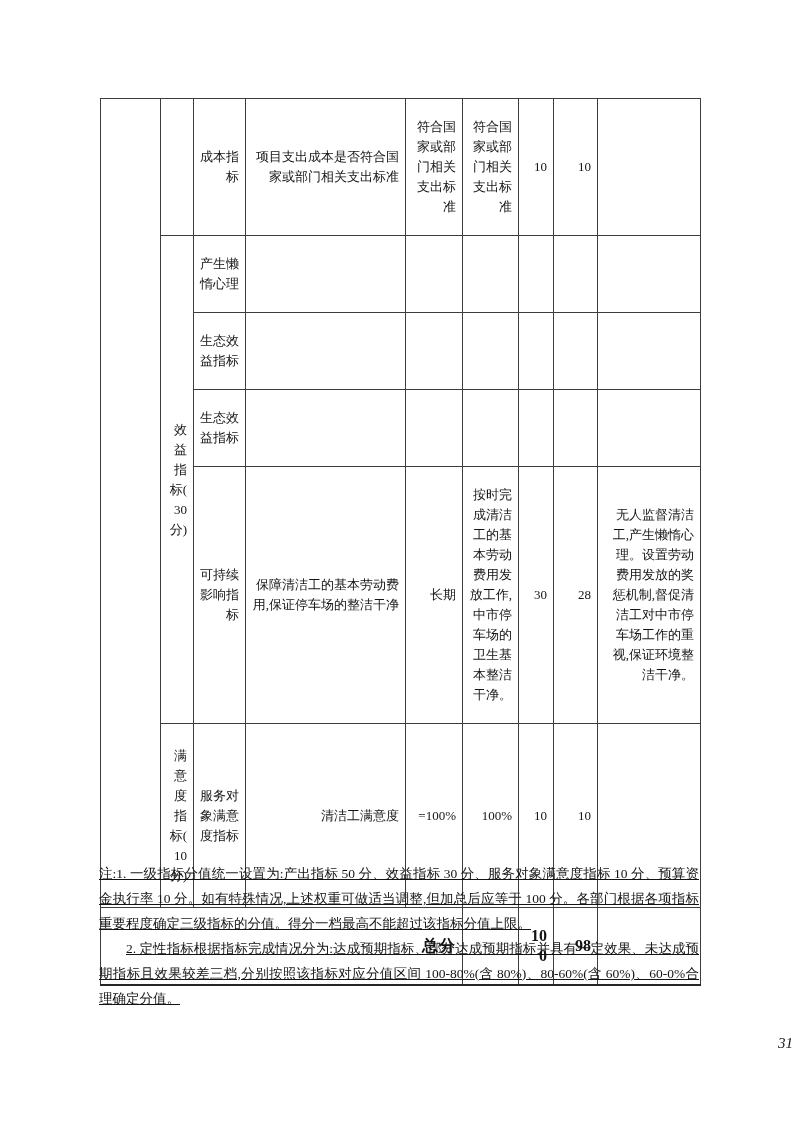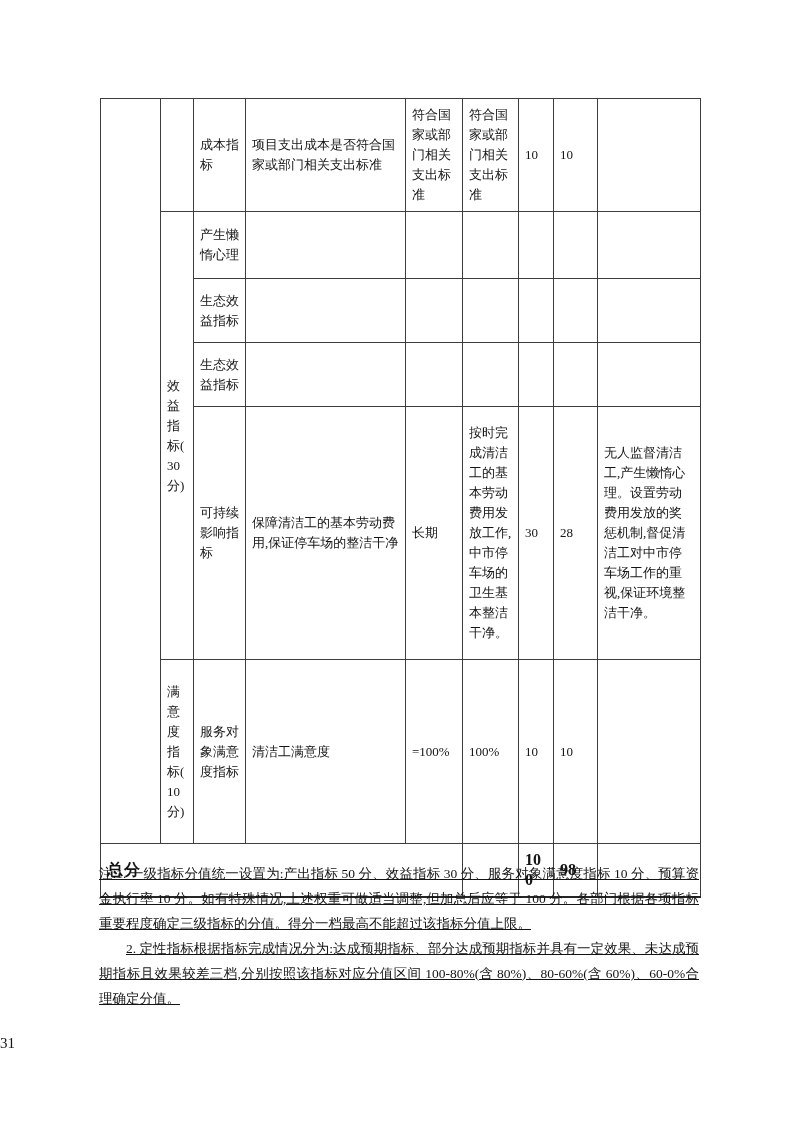--- a/index.html
+++ b/index.html
@@ -8,22 +8,22 @@
     background:#ffffff;overflow:hidden;
     font-family:"Liberation Serif","DejaVu Serif",serif;color:#141414;
   }
   table.perf{
     position:absolute;left:100px;top:98px;width:600px;
     border-collapse:collapse;table-layout:fixed;
   }
   table.perf td{
     border:1px solid #3d3d3d;
     font-size:13px;line-height:20px;
-    text-align:left;vertical-align:middle;
-    padding:6px 6px;
+    text-align:right;vertical-align:middle;
+    padding:18px 6px;
     word-break:break-all;line-break:anywhere;
     overflow:hidden;
   }
   td.c1{padding:0 4px;}
   td.c2{padding:0 9px;}
   td.c3{padding:2px 7px;}
   td.c4{padding:2px 7px;text-align:left;}
   td.c5{padding:2px 6px;}
   td.c6{padding:2px 7px;}
   td.score{padding:2px 2px;}
@@ -31,21 +31,21 @@
   tr.total-row td{font-weight:bold;font-size:16px;border-bottom:2px solid #262626;}
   tr.total-row td.total-label{letter-spacing:1px;}
   .notes{
     position:absolute;left:99px;top:861px;width:600px;
     font-size:13.5px;line-height:25px;text-align:justify;text-decoration:underline;
   }
   .notes p{margin:0;}
   .notes p.n2{text-indent:2em;}
   .page-number{
     position:absolute;left:0;top:1035px;width:100%;
-    text-align:left;font-size:15px;
+    text-align:right;font-size:15px;font-style:italic;
   }
 </style>
 </head>
 <body>
 
 <div class="page">
 
   <table class="perf">
     <colgroup>
       <col style="width:60px">

